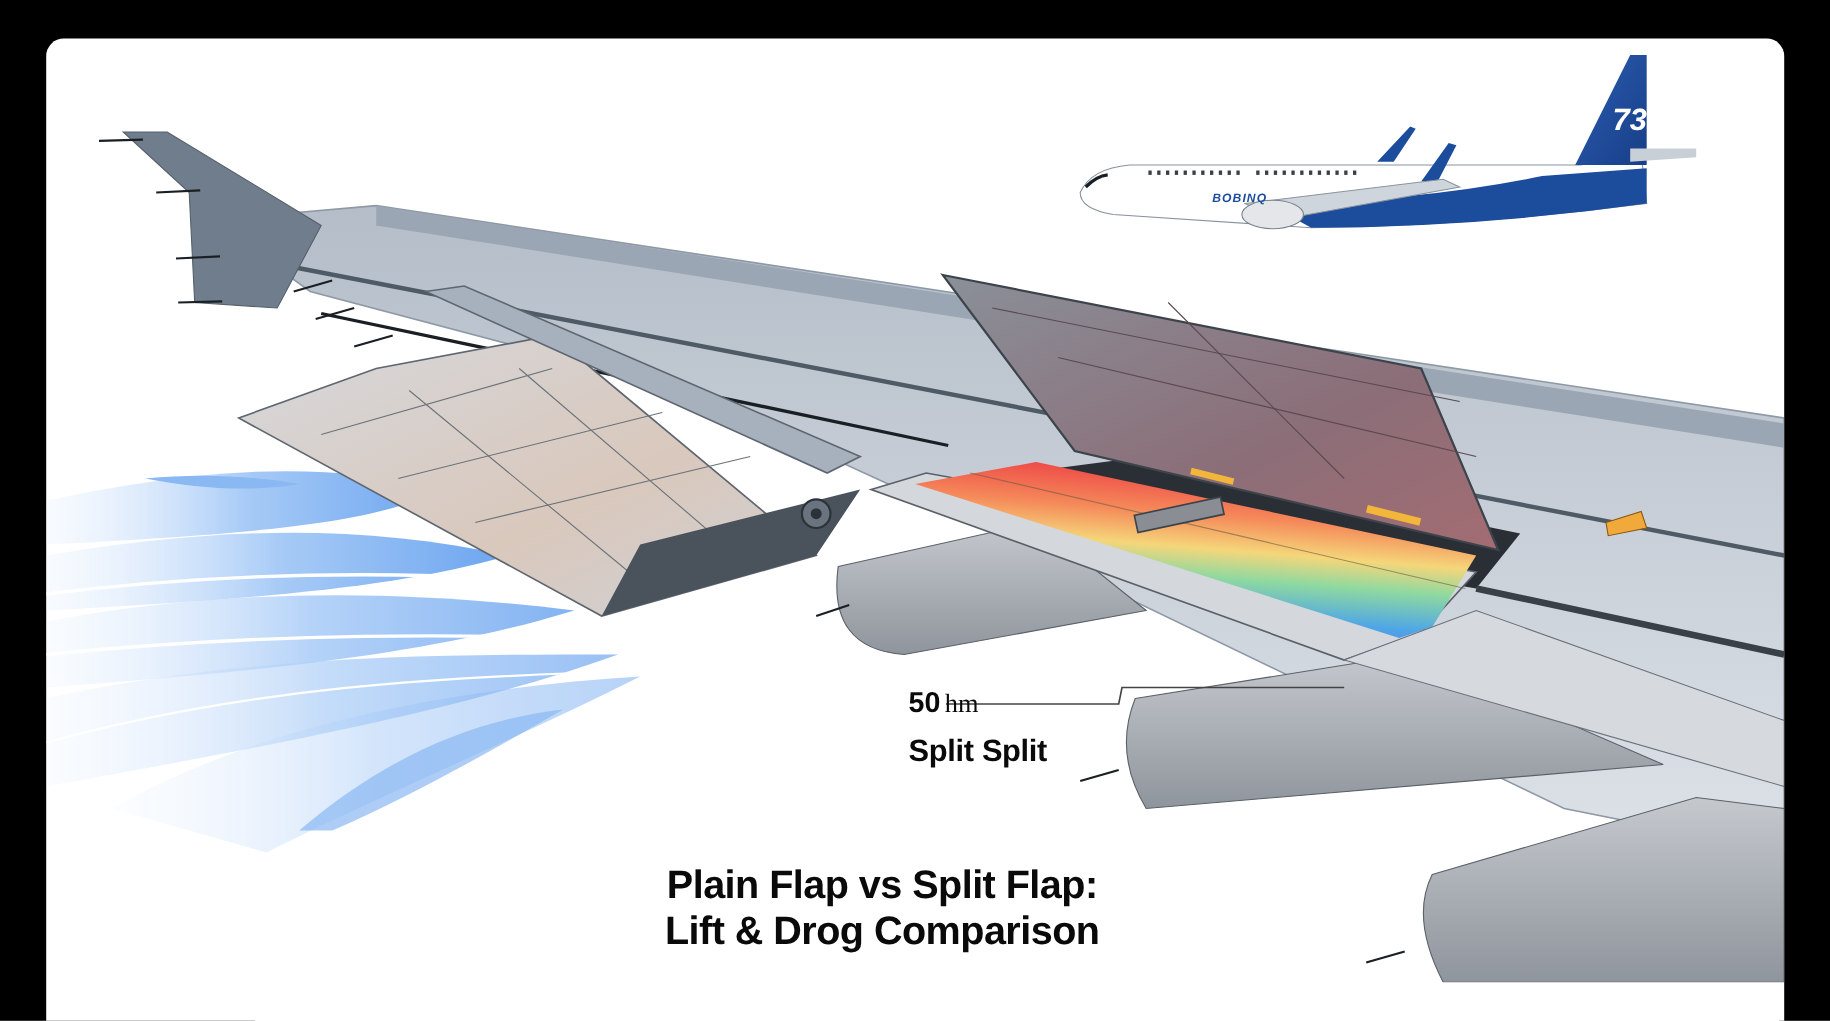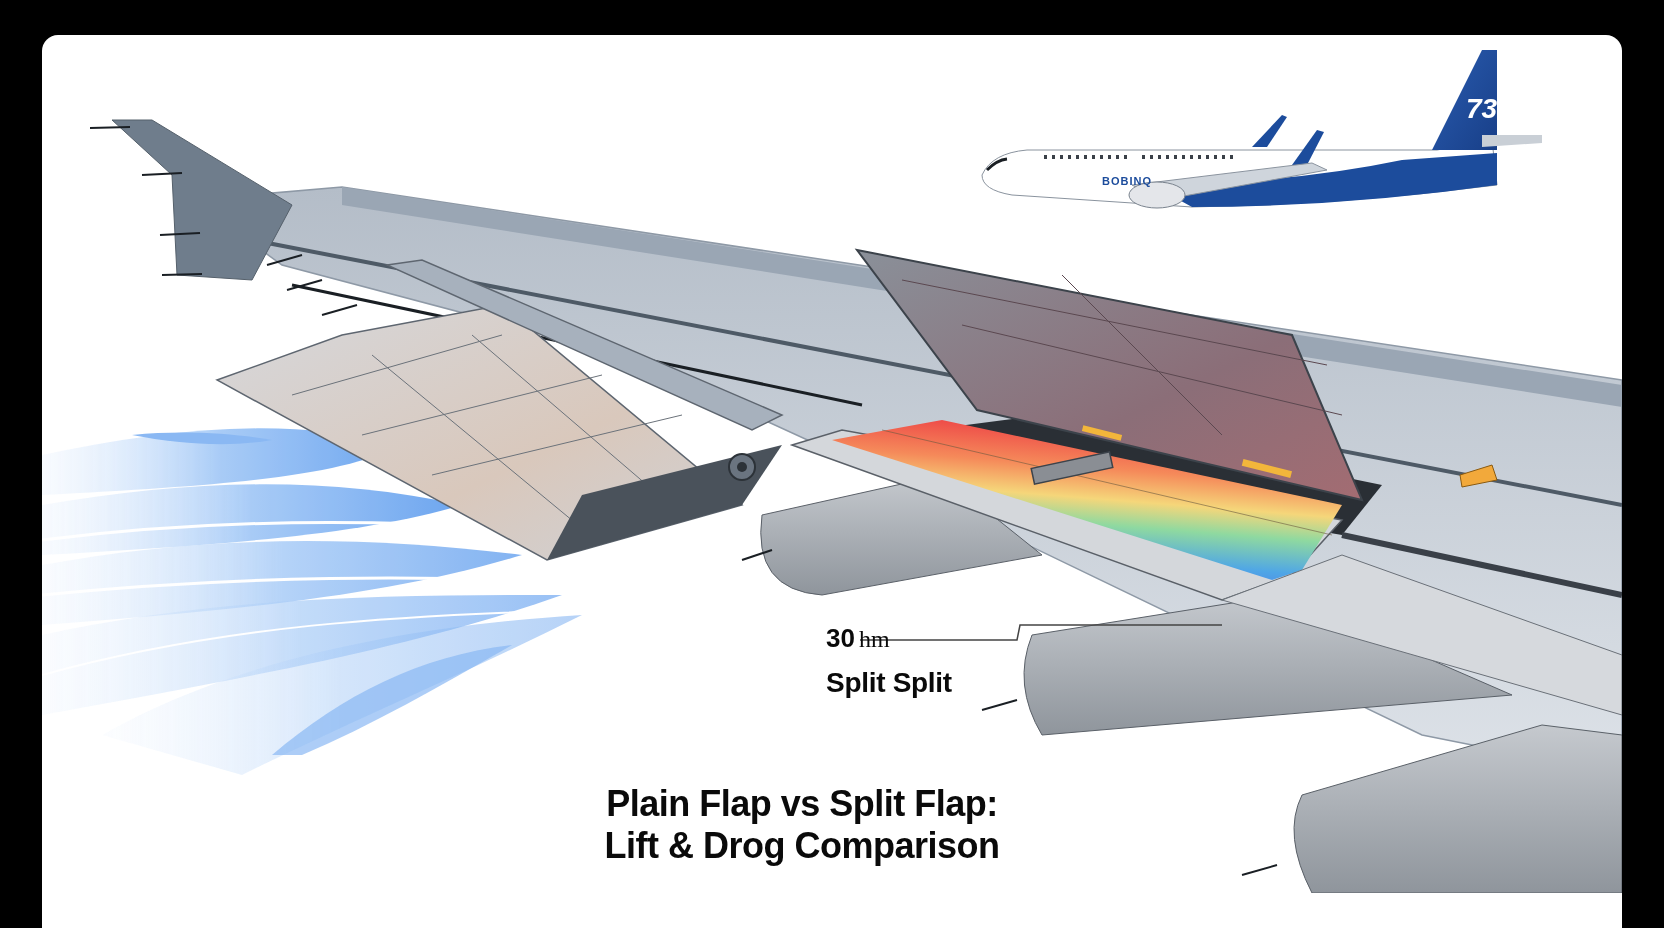--- a/index.html
+++ b/index.html
@@ -24,21 +24,21 @@
     letter-spacing: -0.5px;
   }
   .title-1 { top: 748px; left: -30px; }
   .title-2 { top: 790px; left: -30px; }
   .tail-num {
     position: absolute; left: 1424px; top: 58px; color: #ffffff; font-size: 28px;
     font-style: italic; font-weight: bold; font-family: "Liberation Sans", sans-serif;
   }
   .brand {
     position: absolute; left: 1060px; top: 140px; color: #1c4c9c; font-size: 11px;
-    font-weight: bold; letter-spacing: 1px;
+    font-weight: bold; font-style: italic; letter-spacing: 1px;
   }
 </style>
 </head>
 <body>
 
 <div class="card">
   <svg class="illustration" viewBox="0 0 1580 858" xmlns="http://www.w3.org/2000/svg">
     <defs>
       <linearGradient id="flowGrad" x1="0" y1="0" x2="1" y2="0">
         <stop offset="0" stop-color="#e6f0fd" stop-opacity="0.3"></stop>
@@ -176,19 +176,19 @@
           <rect x="1188" y="120" width="3" height="4"></rect>
       </g>
       <path d="M945,135 Q955,125 965,124" stroke="#1a1f24" stroke-width="3" fill="none"></path>
     </g>
   </svg>
 
   <div class="tail-num">73</div>
   <div class="brand">BOBINQ</div>
 
   <div class="label measure">
-    <span>30</span><span class="unit">hm</span>
+    <span>50</span><span class="unit">hm</span>
   </div>
   <div class="label flap-label">Split Split</div>
 
   <div class="label title title-2">Lift &amp; Drog Comparison</div>
   <div class="label title title-1">Plain Flap vs Split Flap:</div>
 </div>
 
 </body></html>

